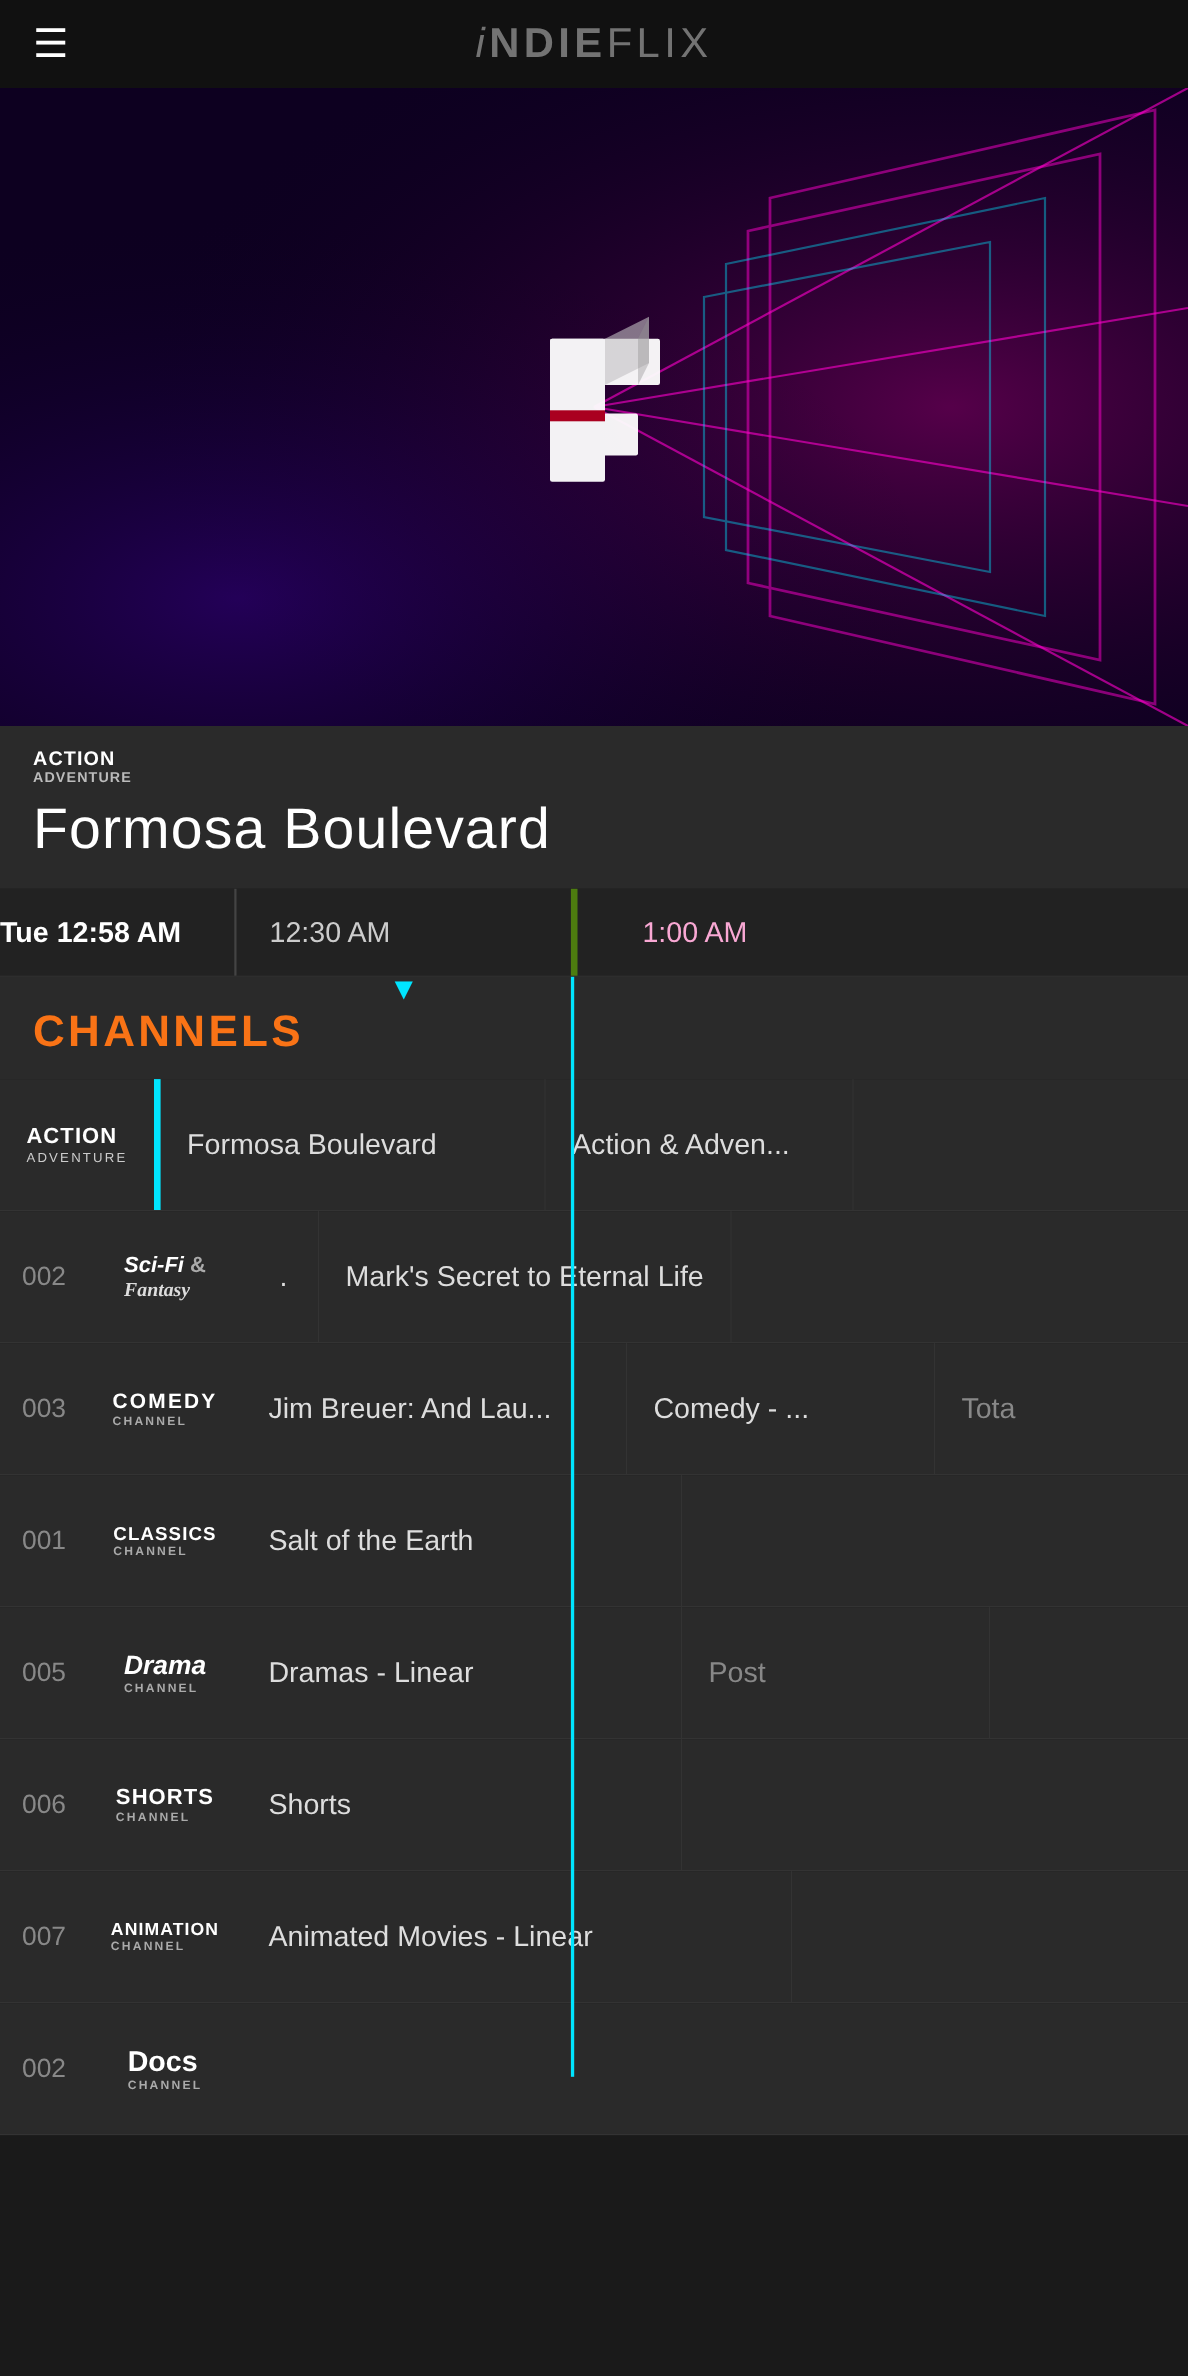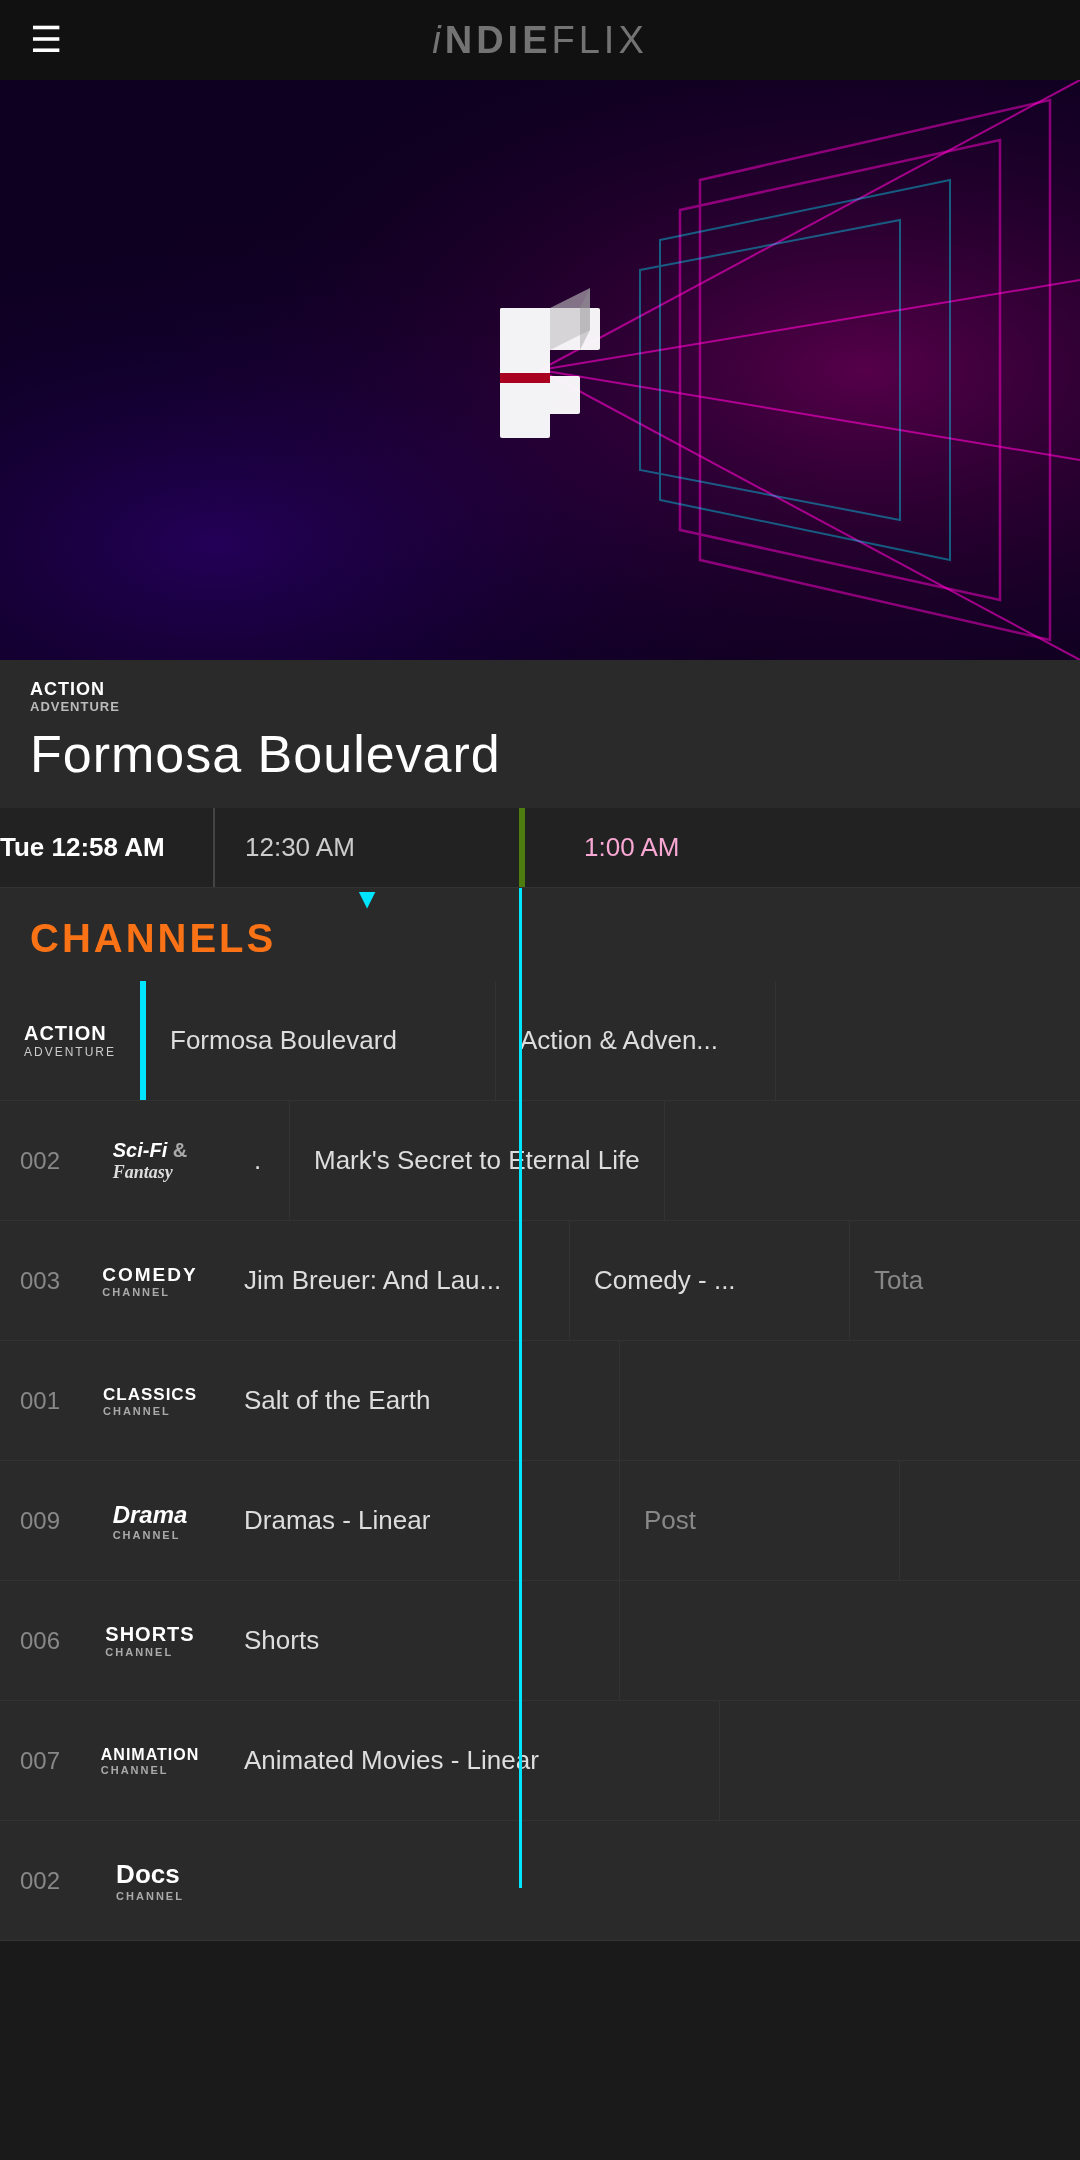--- a/index.html
+++ b/index.html
@@ -362,21 +362,21 @@
     <div class="channel-num">001</div>
     <div class="channel-logo">
       <div class="logo-classics">CLASSICS<span class="sub">CHANNEL</span></div>
     </div>
     <div class="channel-programs">
       <div class="program" style="min-width:400px;">Salt of the Earth</div>
     </div>
   </div>
 
   <div class="channel-row">
-    <div class="channel-num">009</div>
+    <div class="channel-num">005</div>
     <div class="channel-logo">
       <div class="logo-drama">Drama<span class="sub">CHANNEL</span></div>
     </div>
     <div class="channel-programs">
       <div class="program" style="min-width:400px;">Dramas - Linear</div>
       <div class="program dim">Post</div>
     </div>
   </div>
 
   <div class="channel-row">

